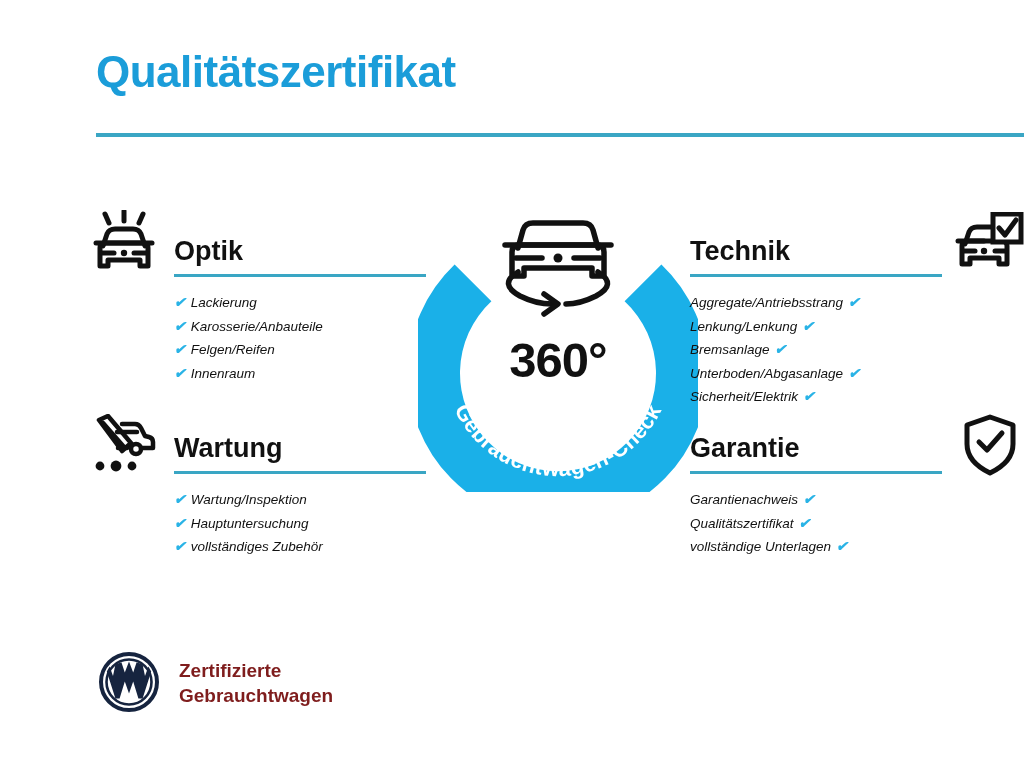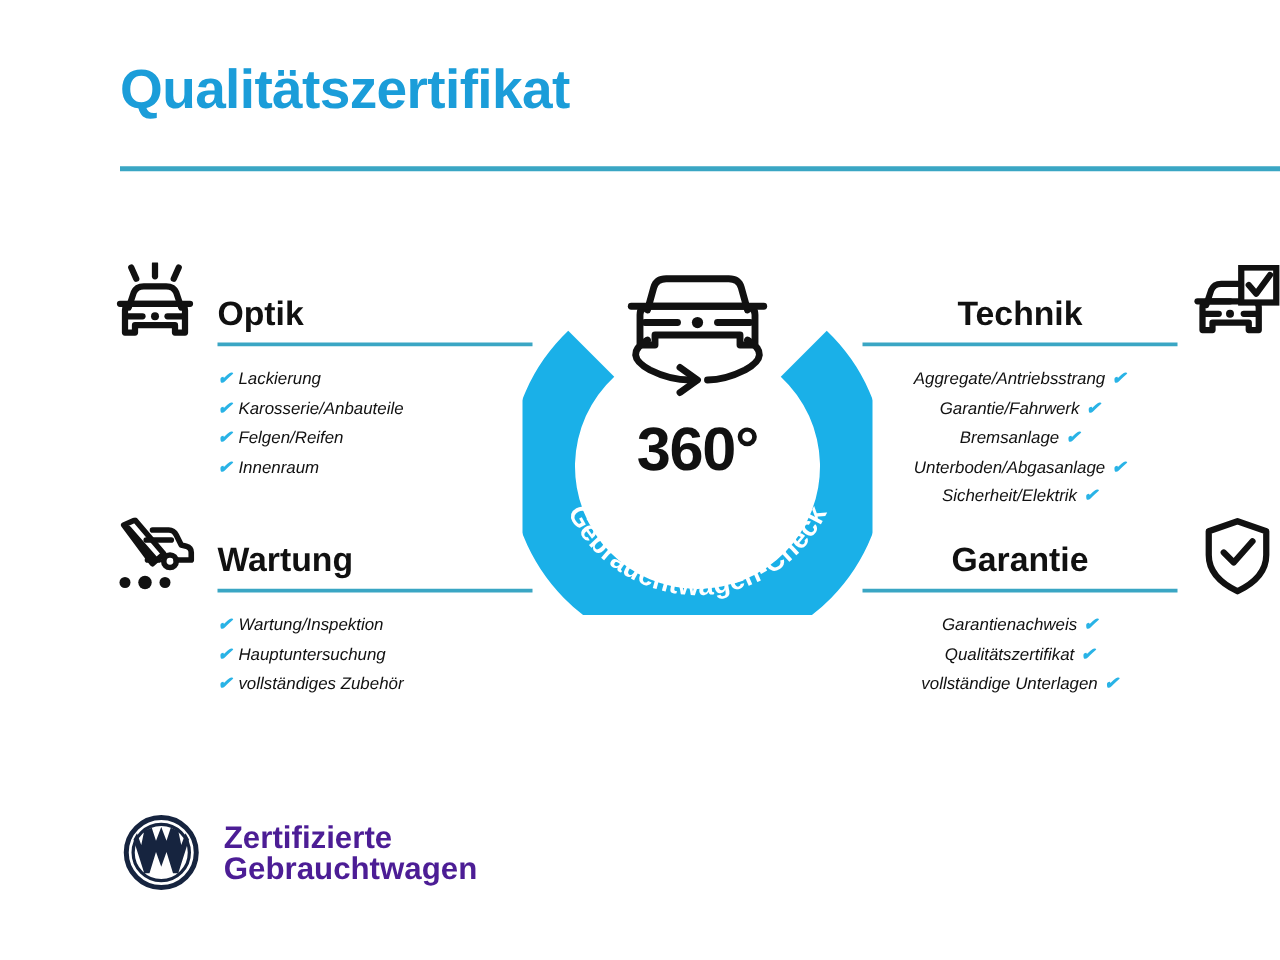--- a/index.html
+++ b/index.html
@@ -48,21 +48,21 @@
   
   .col-left {
     position: absolute;
     left: 128px;
     width: 252px;
   }
   .col-right {
     position: absolute;
     left: 644px;
     width: 252px;
-    text-align: center;
+    text-align: left;
   }
 
   .block-optik   { top: 238px; }
   .block-wartung { top: 435px; }
   .block-technik { top: 238px; }
   .block-garantie{ top: 435px; }
 
   .sec-head {
     font-size: 27px;
     font-weight: bold;
@@ -130,24 +130,24 @@
   
   .vw-logo {
     position: absolute;
     left: 52px;
     top: 651px;
   }
   .vw-text {
     position: absolute;
     left: 133px;
     top: 658px;
-    font-size: 25px;
+    font-size: 19px;
     font-weight: bold;
     line-height: 25px;
-    color: #4c1d95;
+    color: #7f1d1d;
     white-space: nowrap;
   }
 </style>
 </head>
 <body>
 
 <div class="page">
 
   <div class="title">Qualitätszertifikat</div>
   <div class="title-rule"></div>
@@ -266,21 +266,21 @@
       <li><span class="chk">✔</span><span>Hauptuntersuchung</span></li>
       <li><span class="chk">✔</span><span>vollständiges Zubehör</span></li>
     </ul>
   </div>
 
   <div class="col-right block-technik">
     <div class="sec-head">Technik</div>
     <div class="sec-rule"></div>
     <ul class="sec-list">
       <li><span>Aggregate/Antriebsstrang</span><span class="chk">✔</span></li>
-      <li><span>Garantie/Fahrwerk</span><span class="chk">✔</span></li>
+      <li><span>Lenkung/Lenkung</span><span class="chk">✔</span></li>
       <li><span>Bremsanlage</span><span class="chk">✔</span></li>
       <li><span>Unterboden/Abgasanlage</span><span class="chk">✔</span></li>
       <li><span>Sicherheit/Elektrik</span><span class="chk">✔</span></li>
     </ul>
   </div>
 
   <div class="col-right block-garantie">
     <div class="sec-head">Garantie</div>
     <div class="sec-rule"></div>
     <ul class="sec-list">

